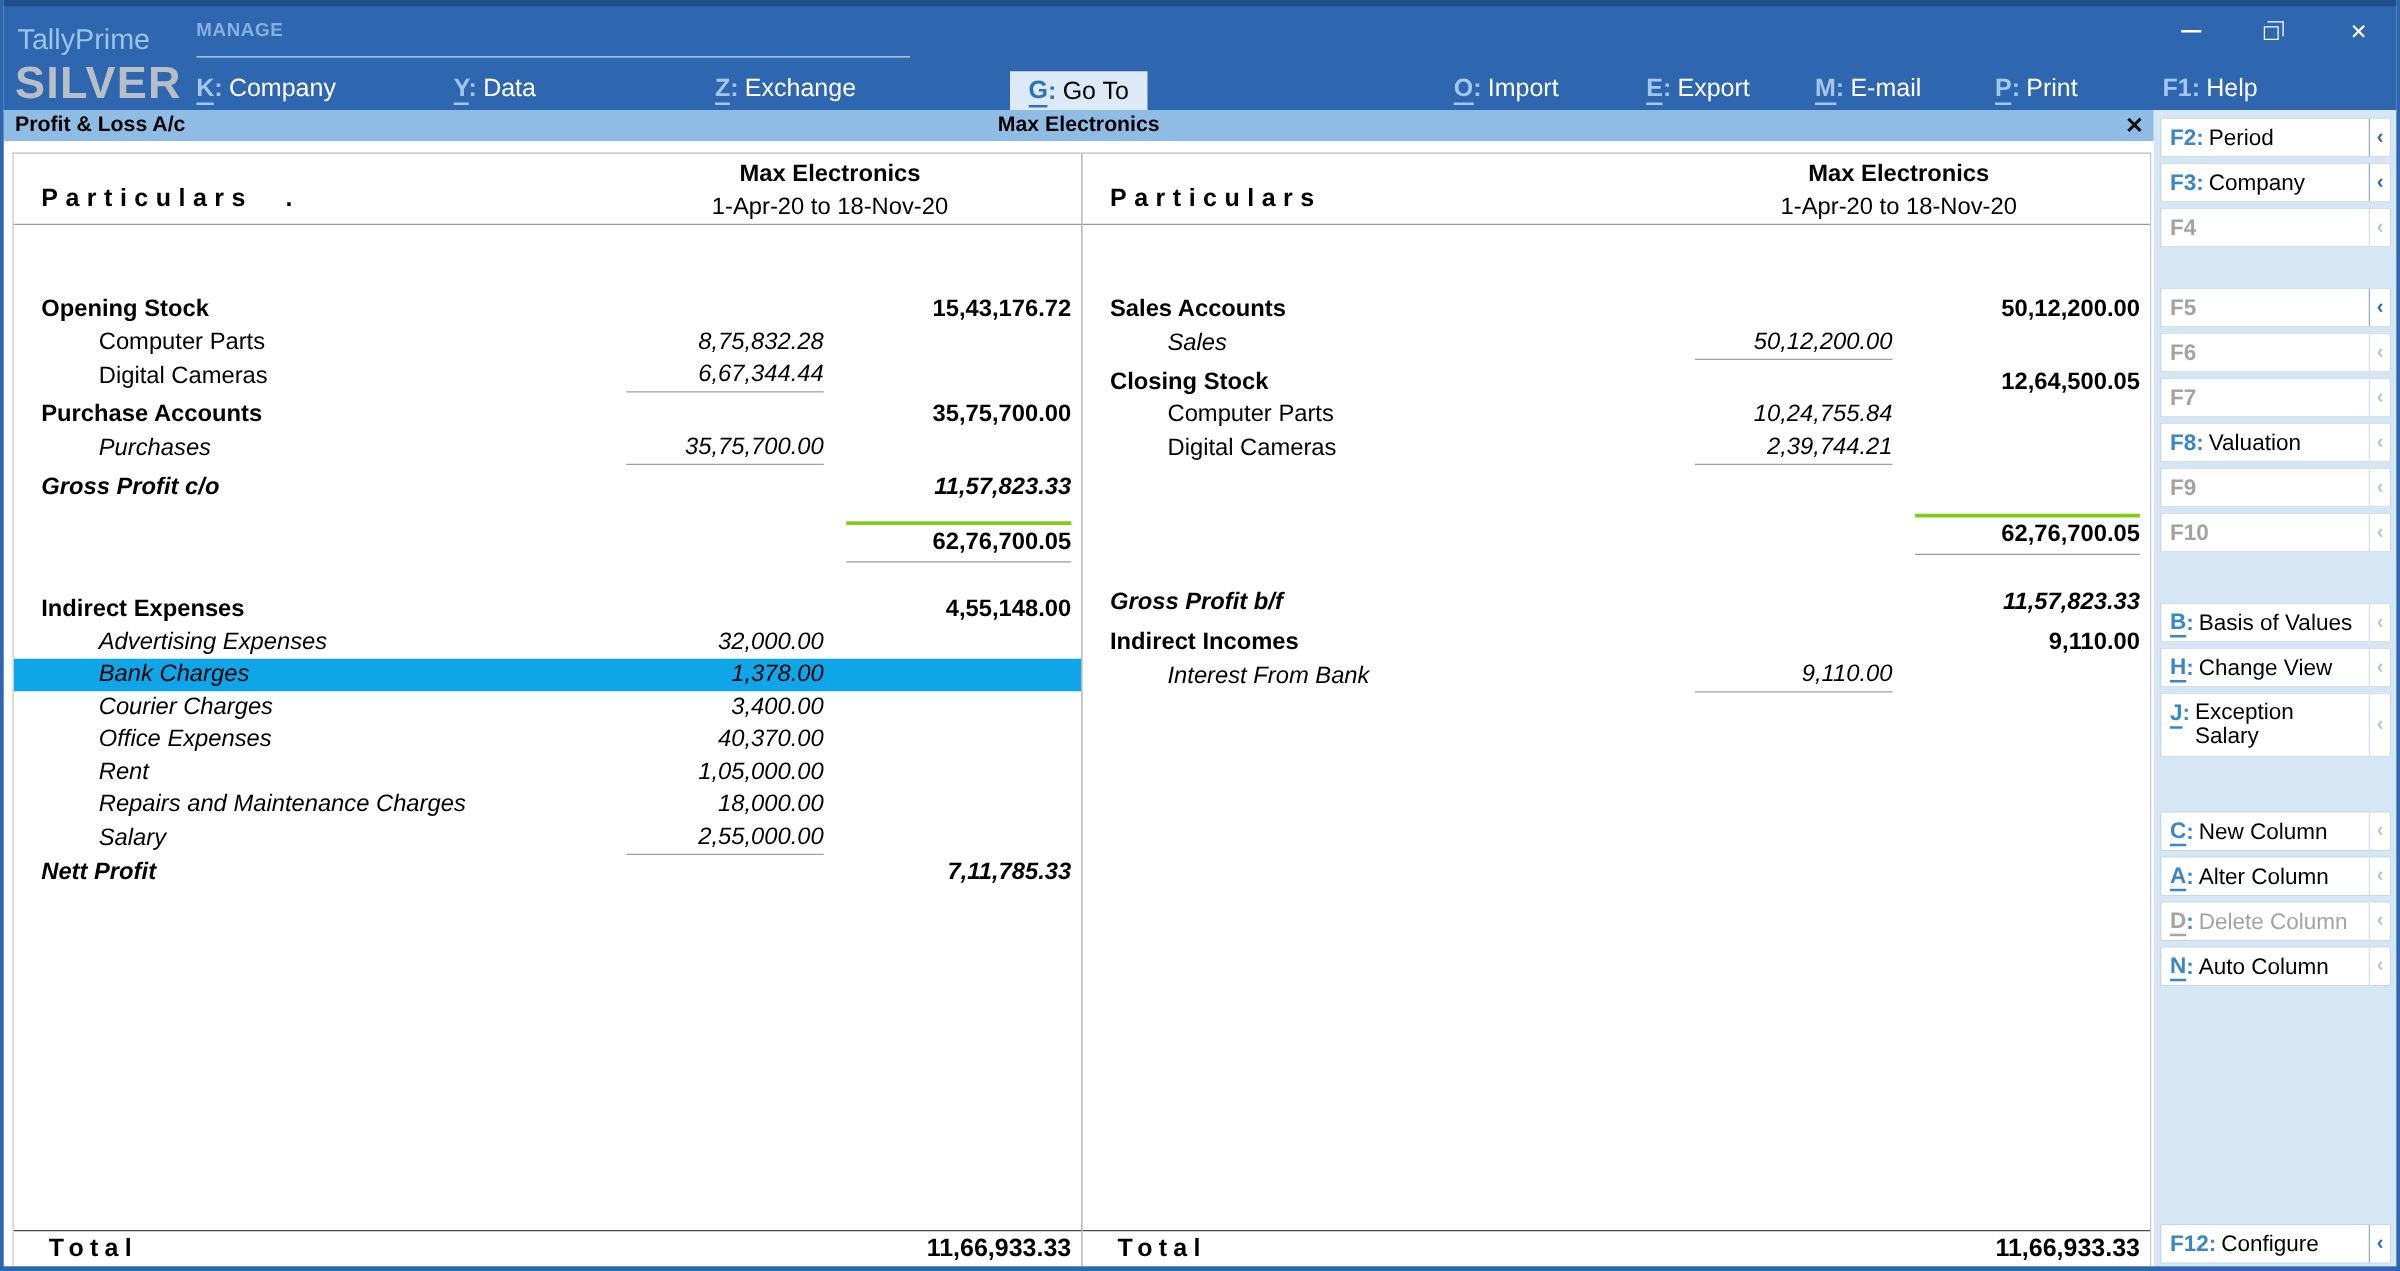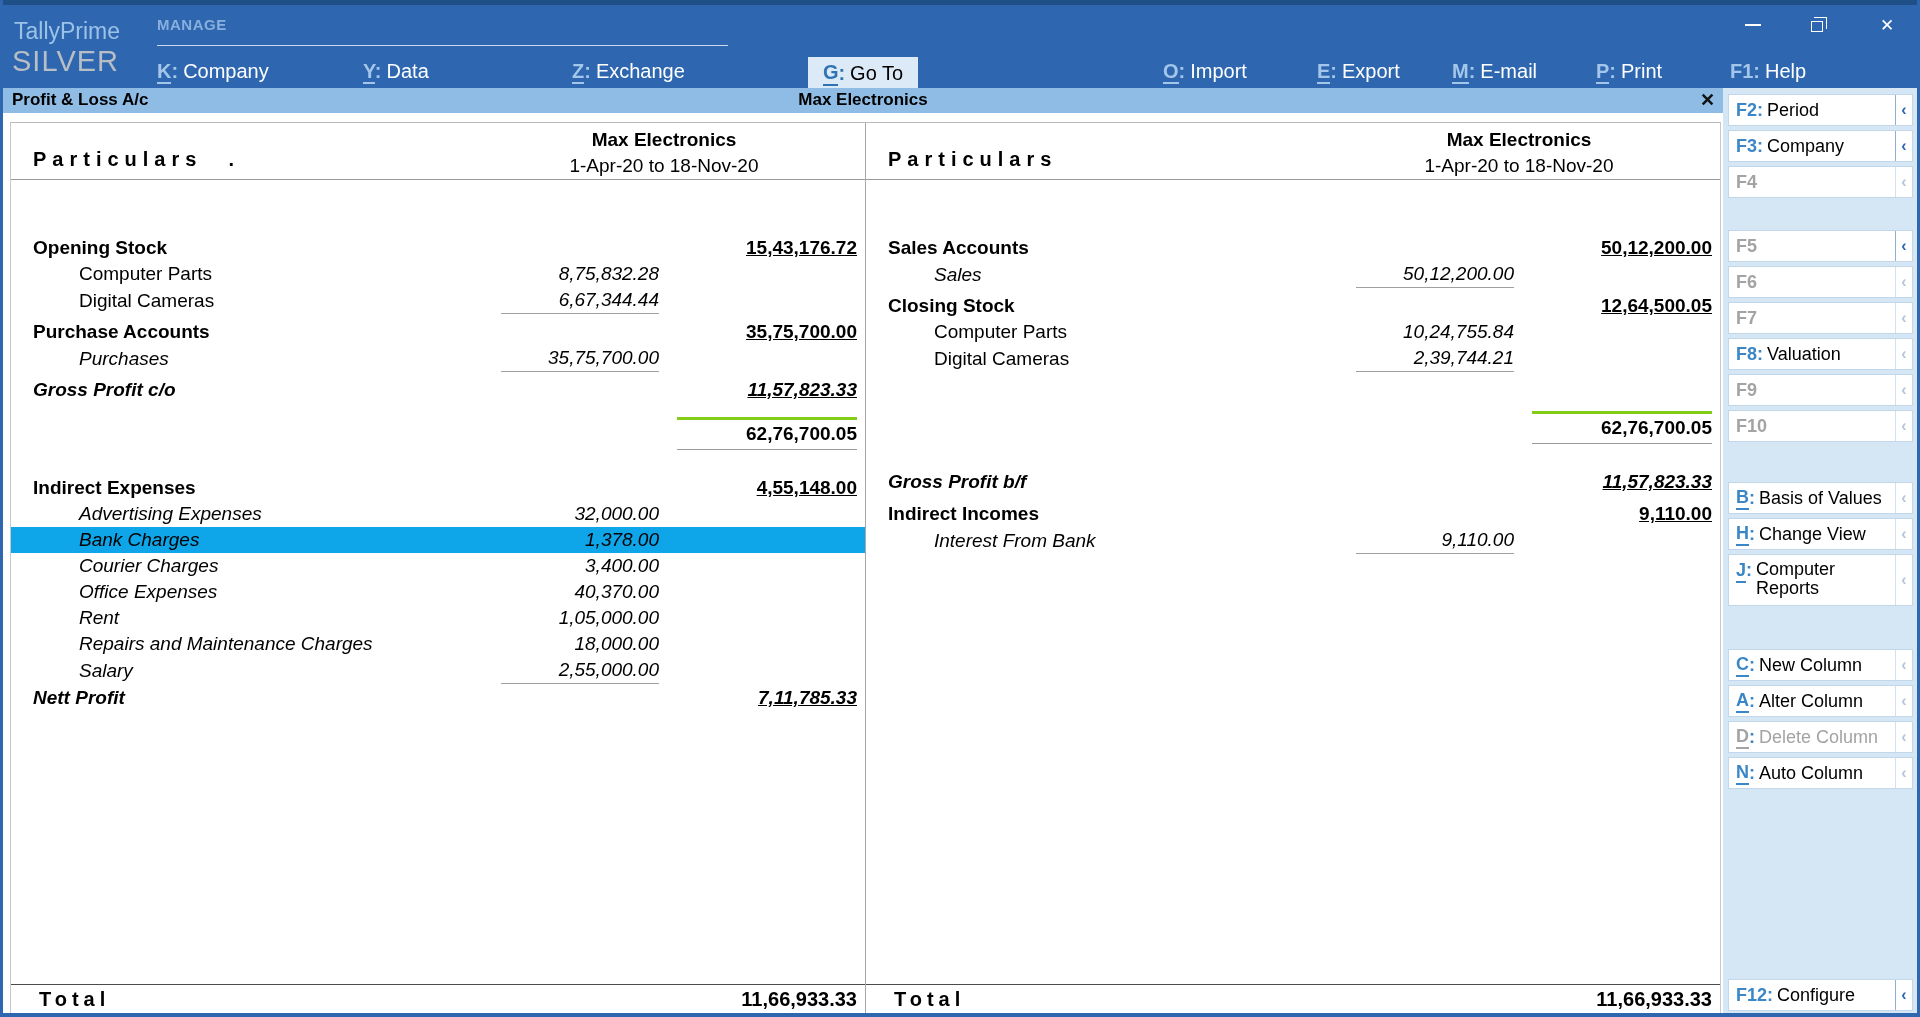--- a/index.html
+++ b/index.html
@@ -5,21 +5,21 @@
   * { margin:0; padding:0; box-sizing:border-box; }
   html,body { width:1920px; height:1017px; font-family:"Liberation Sans", sans-serif; background:#fff; }
 
   .window { position:relative; width:1920px; height:1017px; background:#fff; overflow:hidden;
             border-left:3px solid #2e67b0; border-right:3px solid #2e67b0; border-bottom:4px solid #2e67b0; }
 
   
   .titlebar { position:absolute; top:0; left:-3px; width:1920px; height:88px;
               background:#2e67b0; border-top:5px solid #1e4f87;padding-left:40px; }
   .brand-name { position:absolute; left:14px; top:13px; color:#9cc2e8; font-size:23px; }
-  .brand-edition { position:absolute; left:12px; top:40px; color:#b7bec5; font-size:29px; font-weight:normal; letter-spacing:1px; }
+  .brand-edition { position:absolute; left:12px; top:40px; color:#b7bec5; font-size:36px; font-weight:bold; letter-spacing:1px; }
   .manage { position:absolute; left:157px; top:11px; color:#88afdd; font-size:15px; font-weight:bold; letter-spacing:.5px; }
   .manage-line { position:absolute; left:157px; top:40px; width:571px; height:1px; background:rgba(255,255,255,.75); }
   .menu-item { position:absolute; top:55px; font-size:20px; white-space:nowrap; cursor:default; }
   .mi-key { color:#a3c6ea; font-weight:bold; border-bottom:2px solid #a3c6ea; padding-bottom:0px; }
   .mi-key.nou { border-bottom:none; }
   .mi-colon { color:#a3c6ea; font-weight:bold; }
   .mi-label { color:#ffffff; margin-left:5px; }
   .m-k{left:157px}.m-y{left:363px}.m-z{left:572px}.m-o{left:1163px}.m-e{left:1317px}.m-m{left:1452px}.m-p{left:1596px}.m-f1{left:1730px}
   .goto-btn { position:absolute; left:808px; top:52px; width:110px; height:32px; background:#dce9f6;
               display:flex; align-items:center; justify-content:center; font-size:20px; }
@@ -50,21 +50,21 @@
   .phead .hleft { align-self:end; padding:0 0 8px 22px; font-size:20px; font-weight:bold; letter-spacing:6px; white-space:nowrap; }
   .phead .hdot { letter-spacing:0; margin-left:26px; font-weight:bold; }
   .phead .hright { text-align:center; padding-top:4px; line-height:26px; font-size:19px; }
   .phead .hcompany { font-weight:bold; }
 
   .pbody { flex:1; padding-top:55px; overflow:hidden; }
   .row { display:grid; grid-template-columns:1fr 208px 196px; height:26px; line-height:26px; font-size:19px; align-items:center; }
   .clabel { padding-left:22px; white-space:nowrap; overflow:hidden; }
   .item .clabel { padding-left:68px; }
   .csub  { text-align:right; padding-right:10px; }
-  .cmain { text-align:right; padding-right:8px;text-decoration:underline; }
+  .cmain { text-align:right; padding-right:8px; }
   .b { font-weight:bold; }
   .i { font-style:italic; }
   .num { display:inline-block; min-width:158px; }
   .ul .num { border-bottom:1px solid #a0a0a0; }
   .tot { display:inline-block; min-width:180px; border-top:3px solid #84cc16; border-bottom:1px solid #9a9a9a; padding:1px 0 2px; font-weight:bold; }
   .hl { background:#0ea5e9; }
   .mt6 { margin-top:6px; } .mt14 { margin-top:14px; } .mt20 { margin-top:32px; } .mt2 { margin-top:2px; }
 
   .ptotal { height:29px; border-top:1px solid #4a4a4a; display:grid; grid-template-columns:1fr 208px 196px;
             align-items:center; font-size:20px; font-weight:bold; }
@@ -371,21 +371,21 @@
     </div>
     <div class="sbtn">
       <span class="skey uk">H</span>
         <span class="scolon">:</span>
         <span class="slabel">Change View</span>
       <span class="chev">‹</span>
     </div>
     <div class="sbtn tall">
       <span class="skey uk">J</span>
         <span class="scolon">:</span>
-        <span class="slabel">Computer Reports</span>
+        <span class="slabel">Exception Salary</span>
       <span class="chev">‹</span>
     </div>
     <div class="sgap39"></div>
     <div class="sbtn">
       <span class="skey uk">C</span>
         <span class="scolon">:</span>
         <span class="slabel">New Column</span>
       <span class="chev">‹</span>
     </div>
     <div class="sbtn">

